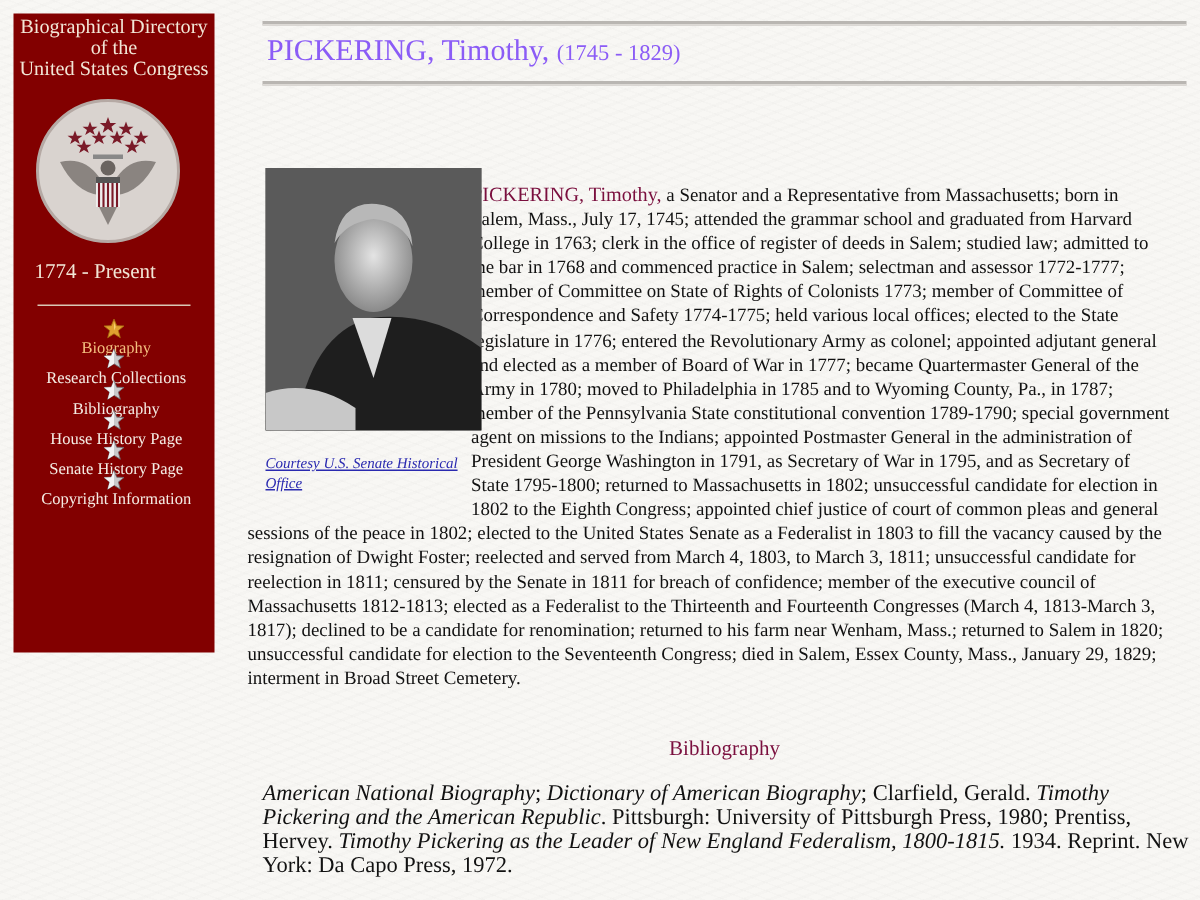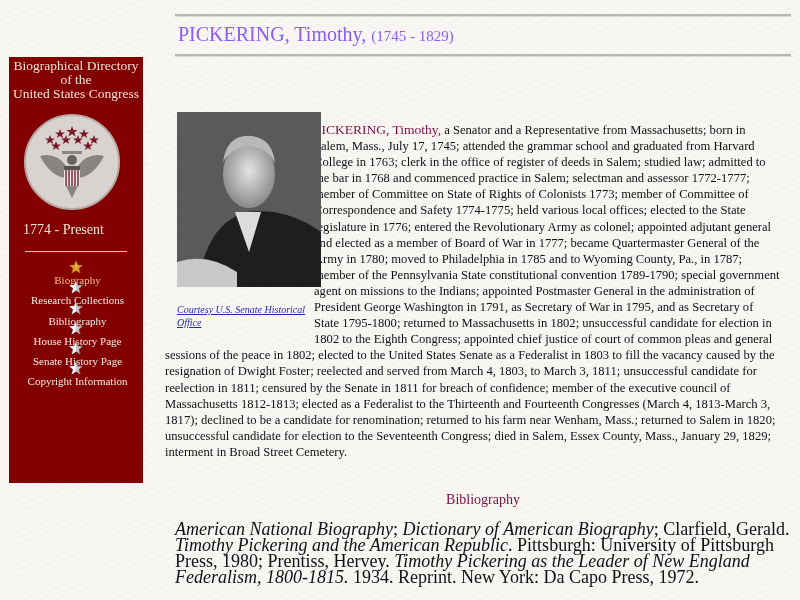--- a/index.html
+++ b/index.html
@@ -9,21 +9,20 @@
     background-image:
       repeating-linear-gradient(160deg, rgba(0,0,0,0.012) 0 2px, rgba(255,255,255,0) 2px 6px),
       repeating-linear-gradient(20deg, rgba(0,0,0,0.010) 0 1px, rgba(255,255,255,0) 1px 5px);
     font-family: "Liberation Serif", "DejaVu Serif", serif;
     color: #111;
   }
   
   .sidebar {
     position: absolute; left: 9px; top: 9px; width: 134px; height: 426px;
     background: #820000;
-    margin-top: 48px;
   }
   .sb-title {
     position: absolute; left: 0; top: 2px; width: 134px; text-align: center;
     color: #f2e6d6; font-size: 13.5px; line-height: 14px;
   }
   .seal {
     position: absolute; left: 15px; top: 57px; width: 92px; height: 92px;
     border-radius: 50%; background: #d9d3cf; border: 2px solid #b5a9a4;
   }
   .seal svg { position: absolute; left: 0; top: 0; }
@@ -63,21 +62,21 @@
     font-size: 12.6px; line-height: 16.1px; text-align: left;
   }
   .bio .float-spacer { float: left; width: 149px; height: 217px; }
   .bio .bio-name { color: #7a0f3e; font-size: 13.5px; }
   .bib-head {
     position: absolute; left: 175px; top: 492px; width: 616px; text-align: center;
     color: #7a0f3e; font-size: 14px;
   }
   .bib {
     position: absolute; left: 175px; top: 521px; width: 618px;
-    font-size: 18px; line-height: 16px;
+    font-size: 15px; line-height: 16px;
   }
 </style>
 </head>
 <body>
 
 <div class="sidebar">
   <div class="sb-title">
     <div>Biographical Directory</div>
     <div>of the</div>
     <div>United States Congress</div>

